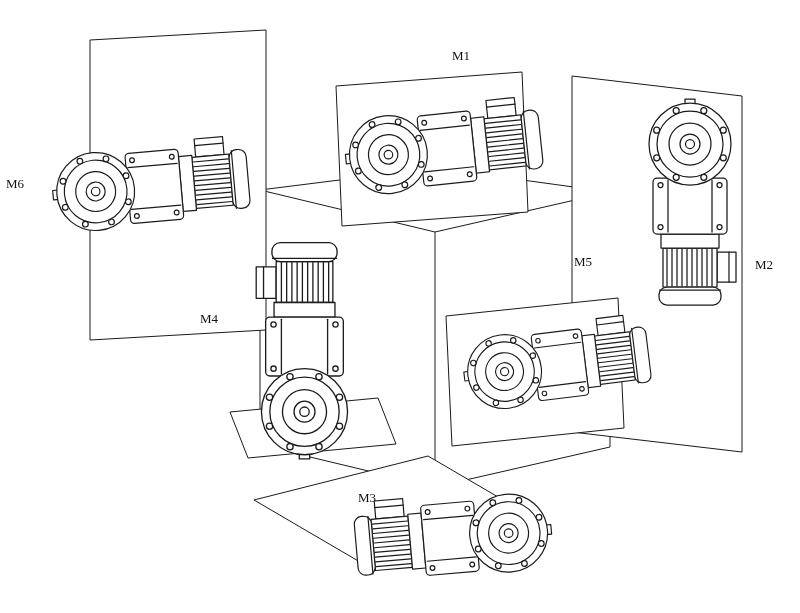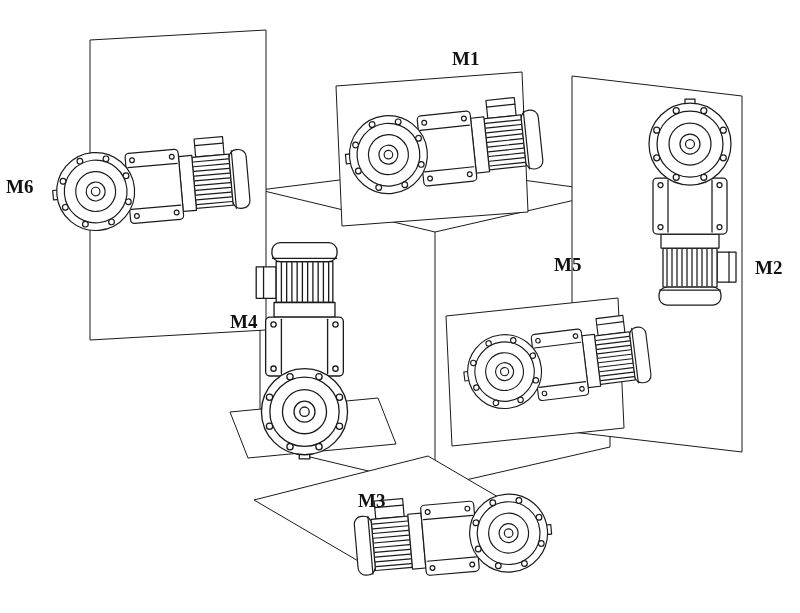--- a/index.html
+++ b/index.html
@@ -15,22 +15,22 @@
     overflow: hidden;
     font-family: "Liberation Serif", serif;
   }
   .diagram-svg {
     position: absolute;
     left: 0;
     top: 0;
   }
   .pos-label {
     position: absolute;
-    font-weight: 700;
-    font-size: 19px;
+    font-weight: 400;
+    font-size: 13px;
     color: #111111;
     user-select: none;
     white-space: nowrap;
   }
   
   .lines {
     stroke: #1b1b1b;
     fill: none;
     stroke-width: 1;
   }
@@ -139,17 +139,17 @@
       </g>
       <g class="unit">
         <use href="#gearmotor" transform="translate(548,482) rotate(-5) scale(-0.95,0.95)"></use>
       </g>
     </g>
   </svg>
 
   <div class="pos-label" style="left:452px; top:48px;">M1</div>
   <div class="pos-label" style="left:755px; top:257px;">M2</div>
   <div class="pos-label" style="left:358px; top:490px;">M3</div>
-  <div class="pos-label" style="left:230px; top:311px;">M4</div>
-  <div class="pos-label" style="left:554px; top:254px;">M5</div>
+  <div class="pos-label" style="left:200px; top:311px;">M4</div>
+  <div class="pos-label" style="left:574px; top:254px;">M5</div>
   <div class="pos-label" style="left:6px; top:176px;text-align:right;">M6</div>
 
 </div>
 
 </body></html>

